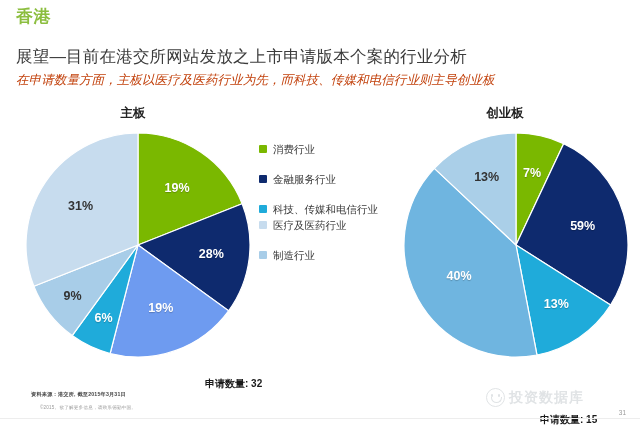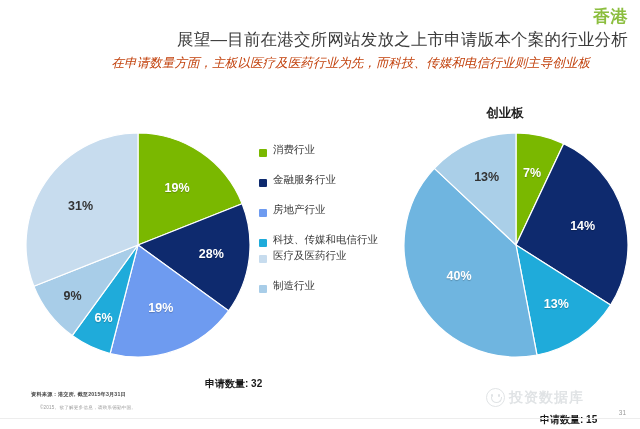--- a/index.html
+++ b/index.html
@@ -5,27 +5,27 @@
   html,body{margin:0;padding:0;}
   body{
     width:640px;height:429px;
     background:#ffffff;
     font-family:"Liberation Sans","DejaVu Sans",sans-serif;
     overflow:hidden;position:relative;
   }
   .slide{position:absolute;inset:0;background:#fff;}
 
   
-  .hdr{position:absolute;left:30px;top:6px;right:12px;text-align:right;}
+  .hdr{position:absolute;left:16px;top:6px;right:12px;}
   .hdr-kicker{
     font-size:17px;font-weight:bold;color:#8cbe3f;line-height:21px;
     letter-spacing:.5px;
   }
   .hdr-title{
-    font-size:16.5px;color:#3b3b3b;line-height:22px;margin-top:1px;
+    font-size:16.5px;color:#3b3b3b;line-height:22px;margin-top:18px;
     letter-spacing:.2px;
   }
   .hdr-sub{
     font-size:12.6px;color:#c2410c;line-height:18px;margin-top:4px;
     font-style:italic;max-width:560px;
   }
 
   
   .chart-title{
     position:absolute;font-size:12.5px;font-weight:bold;color:#222;
@@ -41,21 +41,21 @@
   .slice-label{
     position:absolute;font-size:12.5px;font-weight:bold;color:#fff;
     text-shadow:0 1px 1px rgba(0,0,0,.22);
     white-space:nowrap;transform:translate(-50%,-50%);
     pointer-events:none;
   }
   .slice-label.dark{color:#333;text-shadow:none;}
 
   
   .legend{position:absolute;left:259px;top:142px;width:120px;}
-  .legend-row{display:flex;align-items:flex-end;margin-bottom:15px;}
+  .legend-row{display:flex;align-items:flex-start;margin-bottom:15px;}
   .legend-row:last-child{margin-bottom:0;}
   .legend-sw{
     width:8px;height:8px;flex:0 0 8px;margin-top:3px;margin-right:6px;
     border-radius:1px;
   }
   .legend-tx{
     font-size:10.5px;color:#3a3a3a;line-height:15px;
   }
   .legend-row.tight{margin-bottom:1px;}
 
@@ -111,20 +111,21 @@
 <body>
 
 <div class="slide">
 
   <div class="hdr">
     <div class="hdr-kicker">香港</div>
     <div class="hdr-title">展望—目前在港交所网站发放之上市申请版本个案的行业分析</div>
     <div class="hdr-sub">在申请数量方面，主板以医疗及医药行业为先，而科技、传媒和电信行业则主导创业板</div>
   </div>
 
+  <div class="chart-title" id="title-left">主板</div>
   <div class="chart-title" id="title-right">创业板</div>
 
   <div class="pie-wrap" id="pie-left-wrap" style="left:20px;top:128px;width:230px;height:250px;">
     <div class="pie" id="pie-left" style="left:6px;top:5px;width:224px;height:224px;">
         <svg width="224" height="224" viewBox="0 0 224 224">
           <path d="M 112 112 L 112 0 A 112 112 0 0 1 216.13496641948416 70.77005009931605 Z" fill="#7ab800" stroke="#ffffff" stroke-width="1.2"></path>
           <path d="M 112 112 L 216.13496641948416 70.77005009931605 A 112 112 0 0 1 202.60990336999413 177.831948256757 Z" fill="#0e2a6e" stroke="#ffffff" stroke-width="1.2"></path>
           <path d="M 112 112 L 202.60990336999413 177.831948256757 A 112 112 0 0 1 84.14673263753627 220.48131404640668 Z" fill="#6e9bf0" stroke="#ffffff" stroke-width="1.2"></path>
           <path d="M 112 112 L 84.14673263753627 220.48131404640668 A 112 112 0 0 1 46.168051743243026 202.60990336999413 Z" fill="#1fabda" stroke="#ffffff" stroke-width="1.2"></path>
           <path d="M 112 112 L 46.168051743243026 202.60990336999413 A 112 112 0 0 1 7.865033580515842 153.22994990068395 Z" fill="#a8cde8" stroke="#ffffff" stroke-width="1.2"></path>
@@ -141,24 +142,20 @@
 
   <div class="legend">
     <div class="legend-row">
       <span class="legend-sw" style="background: rgb(122, 184, 0);"></span>
       <span class="legend-tx">消费行业</span>
     </div>
     <div class="legend-row">
       <span class="legend-sw" style="background: rgb(14, 42, 110);"></span>
       <span class="legend-tx">金融服务行业</span>
     </div>
-    <div class="legend-row">
-      <span class="legend-sw" style="background: rgb(110, 155, 240);"></span>
-      <span class="legend-tx">房地产行业</span>
-    </div>
     <div class="legend-row tight">
       <span class="legend-sw" style="background: rgb(31, 171, 218);"></span>
       <span class="legend-tx">科技、传媒和电信行业</span>
     </div>
     <div class="legend-row">
       <span class="legend-sw" style="background: rgb(199, 220, 238);"></span>
       <span class="legend-tx">医疗及医药行业</span>
     </div>
     <div class="legend-row">
       <span class="legend-sw" style="background: rgb(168, 205, 232);"></span>
@@ -170,21 +167,21 @@
     <div class="pie" id="pie-right" style="left:6px;top:5px;width:224px;height:224px;">
         <svg width="224" height="224" viewBox="0 0 224 224">
           <path d="M 112 112 L 112 0 A 112 112 0 0 1 159.68728065528816 10.659370123805815 Z" fill="#7ab800" stroke="#ffffff" stroke-width="1.2"></path>
           <path d="M 112 112 L 159.68728065528816 10.659370123805815 A 112 112 0 0 1 206.56472765622567 172.01260103764764 Z" fill="#0e2a6e" stroke="#ffffff" stroke-width="1.2"></path>
           <path d="M 112 112 L 206.56472765622567 172.01260103764764 A 112 112 0 0 1 132.98670723360112 222.01617208161315 Z" fill="#1fabda" stroke="#ffffff" stroke-width="1.2"></path>
           <path d="M 112 112 L 132.98670723360112 222.01617208161315 A 112 112 0 0 1 30.35551372880191 35.330724135986856 Z" fill="#6fb5e0" stroke="#ffffff" stroke-width="1.2"></path>
           <path d="M 112 112 L 30.35551372880191 35.330724135986856 A 112 112 0 0 1 111.99999999999999 0 Z" fill="#aacfe8" stroke="#ffffff" stroke-width="1.2"></path>
         </svg>
       </div>
   <div class="slice-label" style="left: 134.125px; top: 44.8602px;">7%</div>
-      <div class="slice-label" style="left: 184.683px; top: 97.6269px;">14%</div>
+      <div class="slice-label" style="left: 184.683px; top: 97.6269px;">59%</div>
       <div class="slice-label" style="left: 158.29px; top: 176.285px;">13%</div>
       <div class="slice-label" style="left: 61.0751px; top: 148.295px;">40%</div>
       <div class="slice-label dark" style="left: 88.6428px; top: 49.1596px;">13%</div>
     </div>
 
   <div class="count" id="count-left">申请数量: 32</div>
   <div class="count" id="count-right">申请数量: 15</div>
 
   <div class="source">资料来源：港交所, 截至2015年3月31日</div>
   <div class="copyright">©2015。欲了解更多信息，请致系德勤中国。</div>

